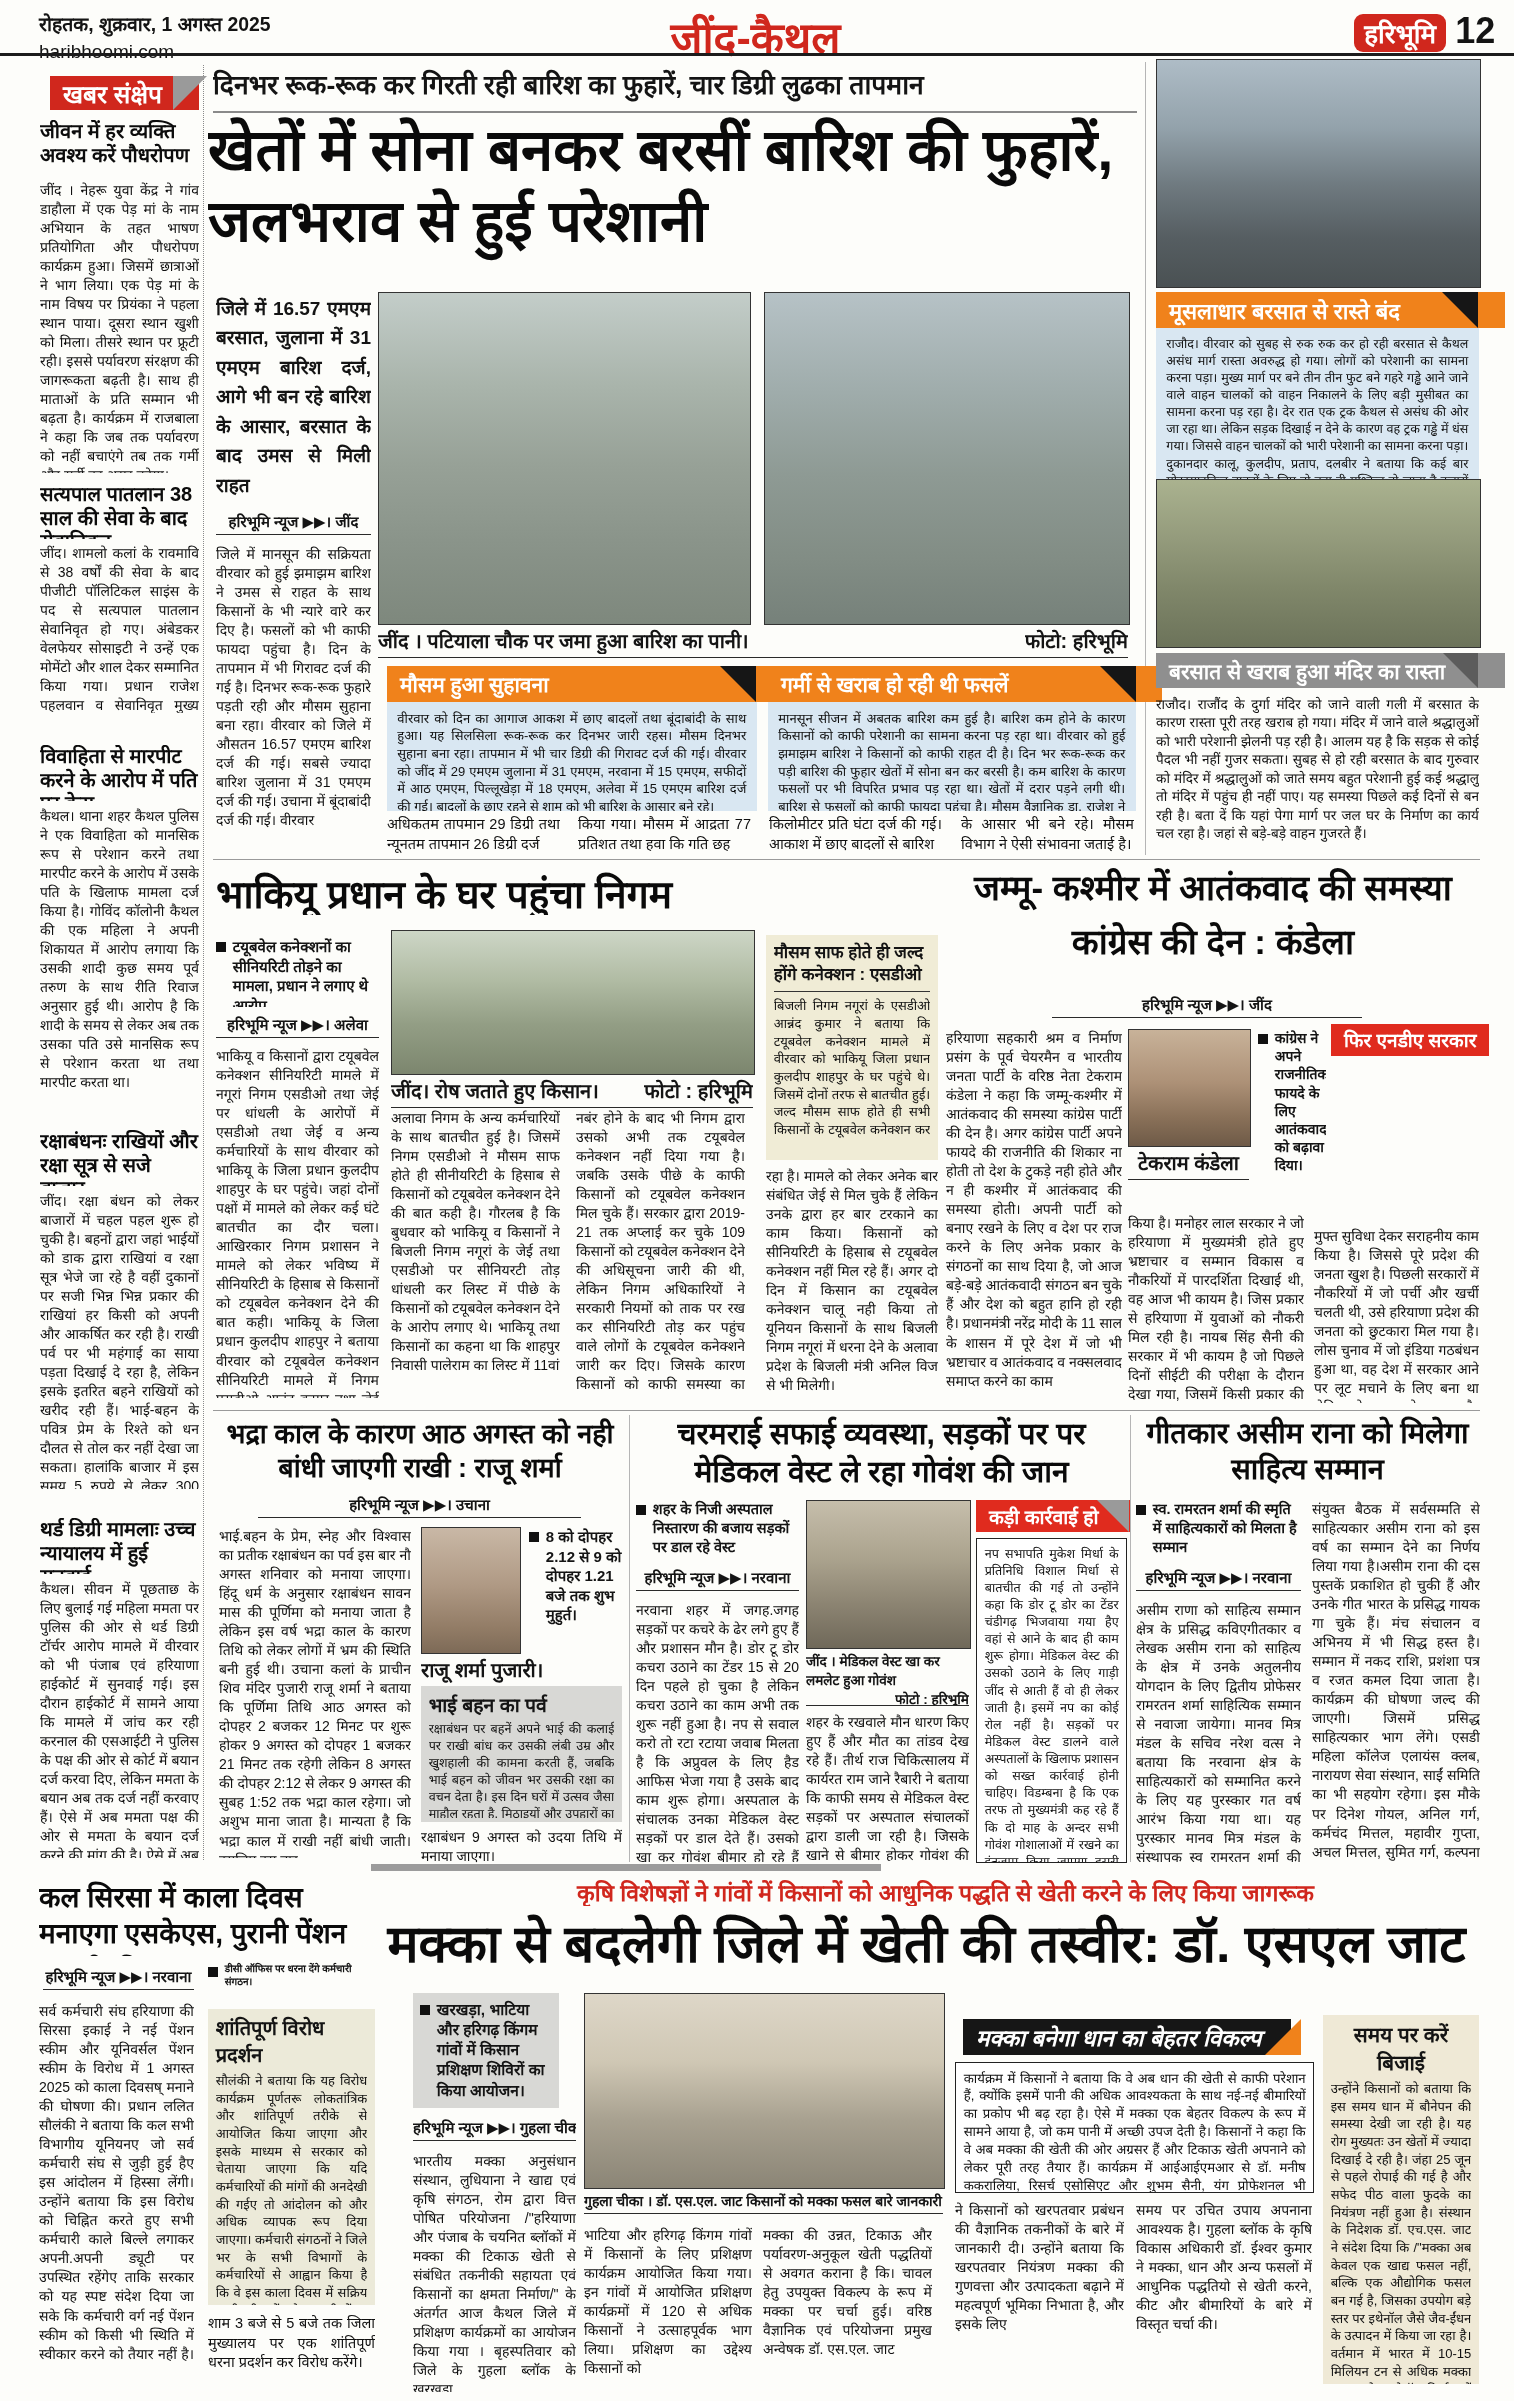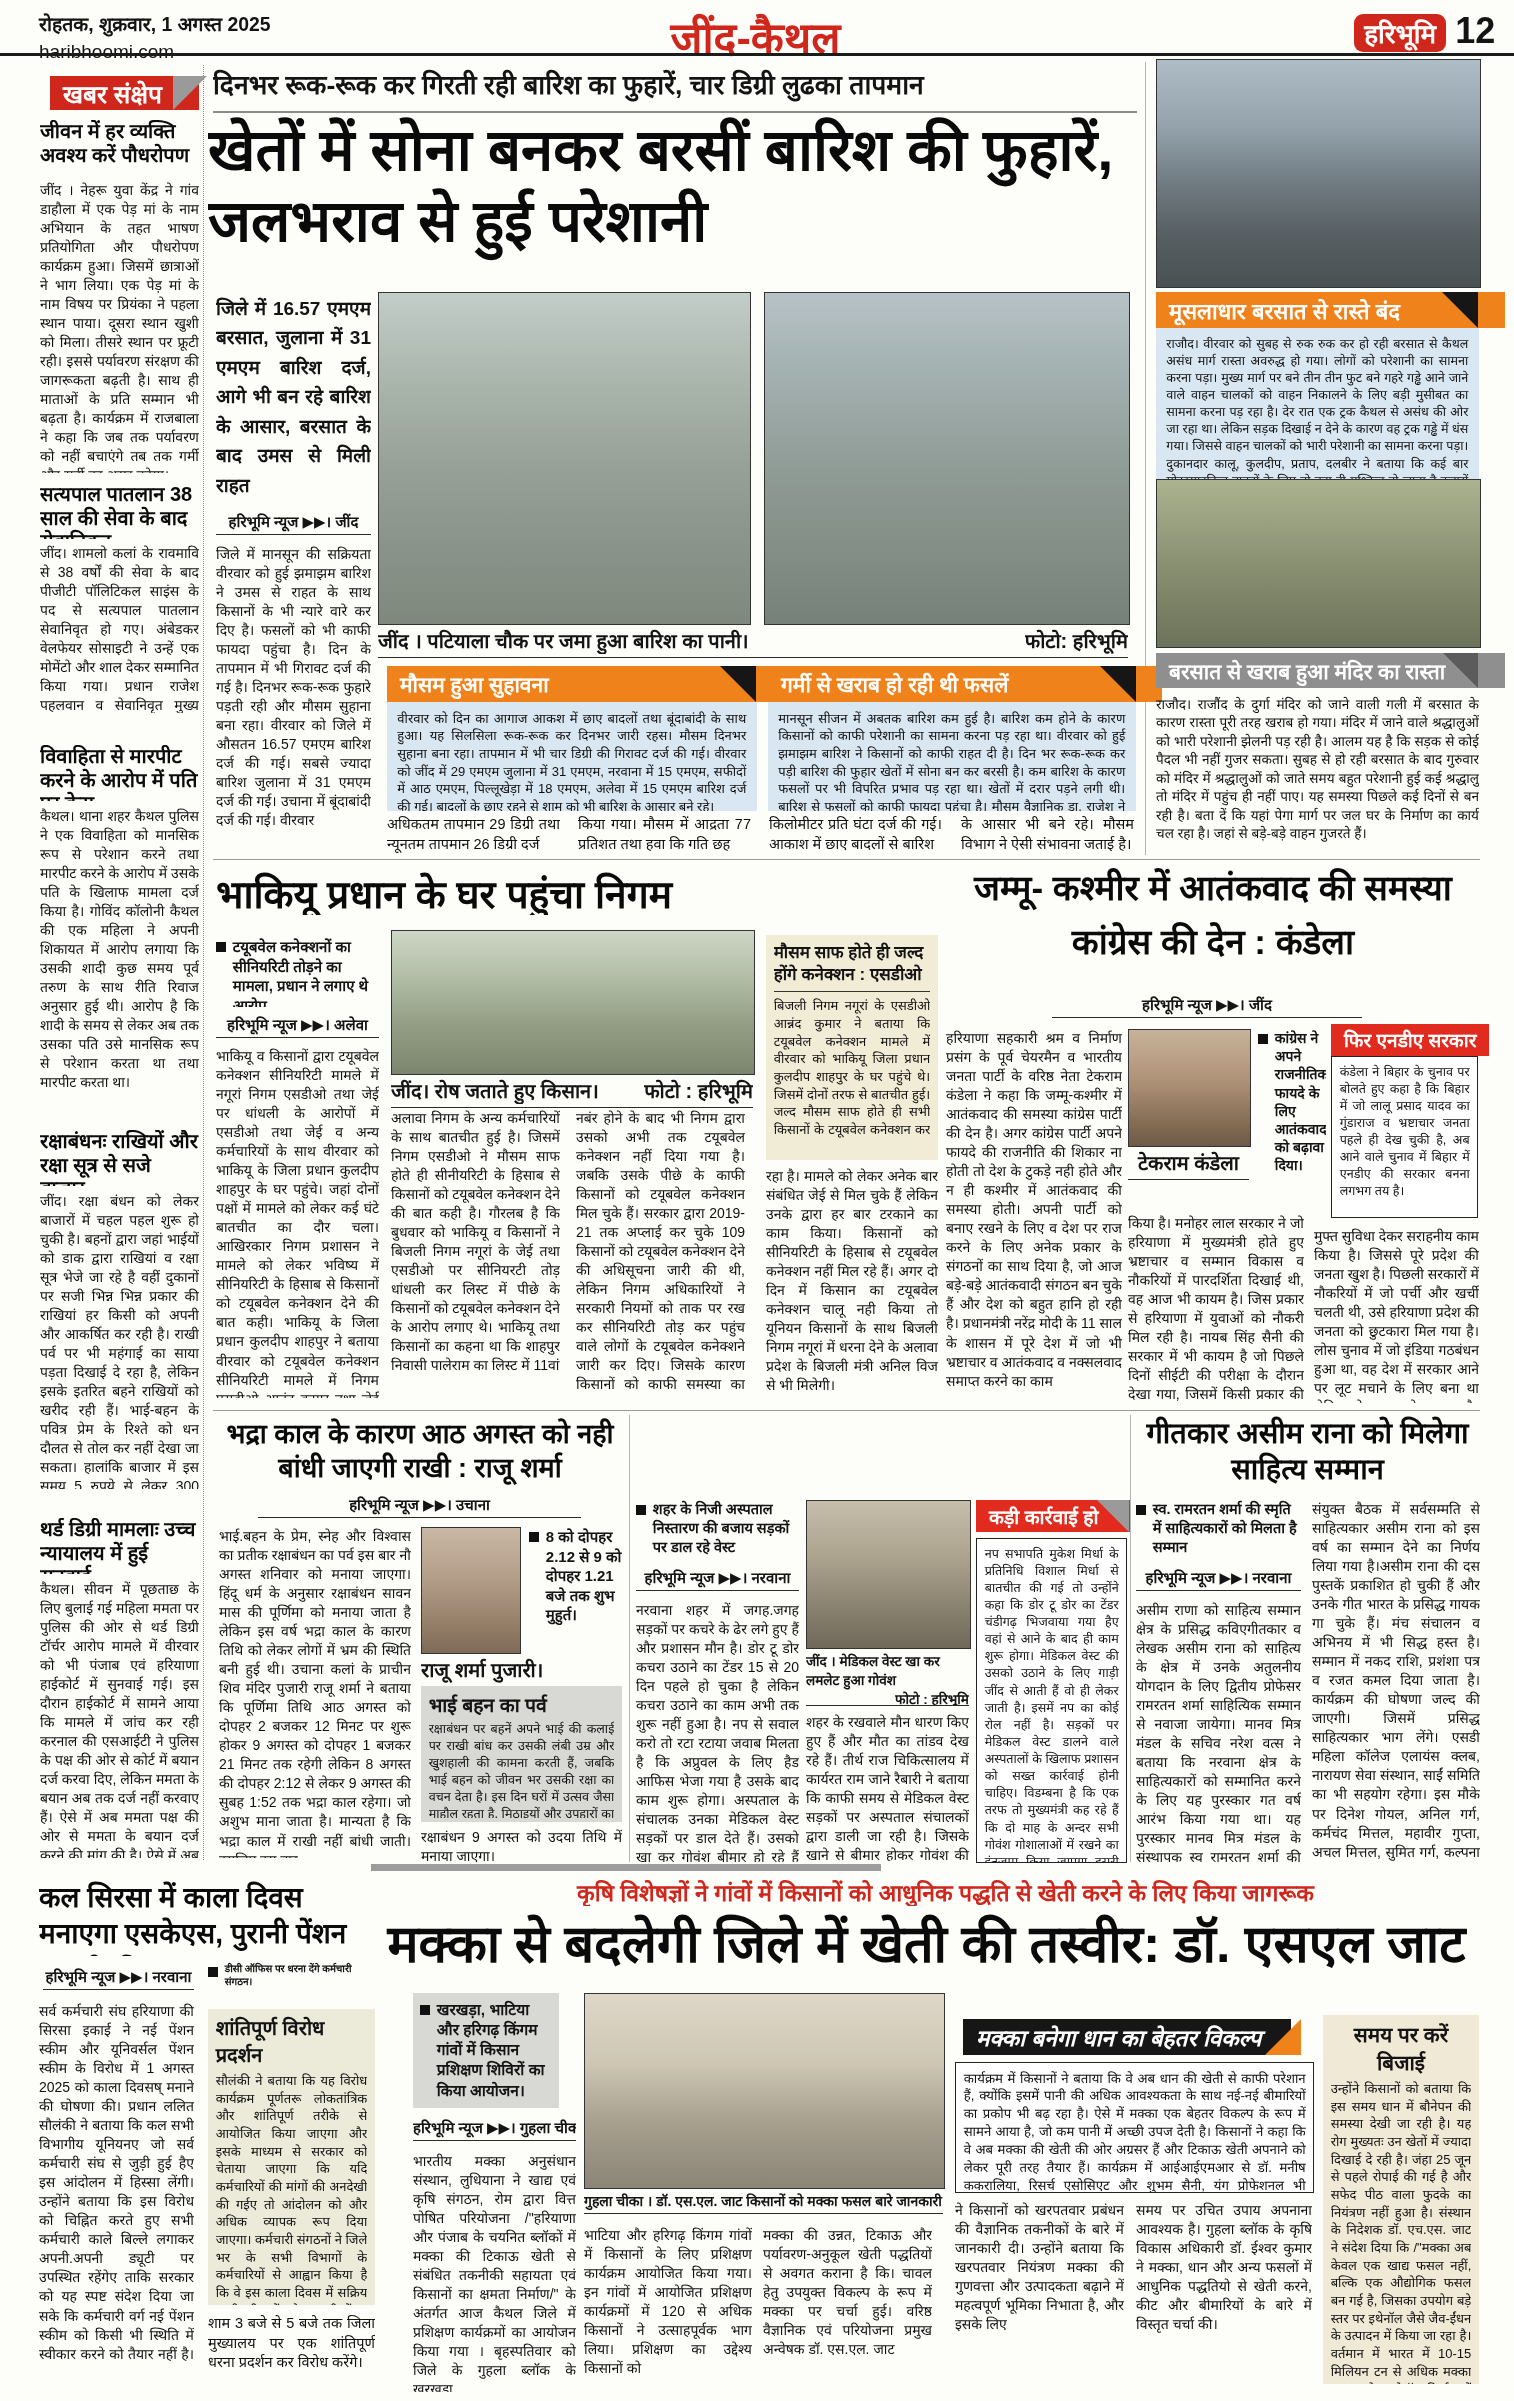--- a/index.html
+++ b/index.html
@@ -151,21 +151,20 @@
   <div class="abs caption ctr" style="left:1128px;top:1149px;width:121px;border-bottom:1.3px solid #2a2a2a;padding-bottom:2.6px;">टेकराम कंडेला</div>
 
   <div class="abs bullet" style="left:1258px;top:1029px;width:68px;height:187px;font-size:14px;">
     <span class="sq"></span>
     <span>कांग्रेस ने अपने राजनीतिक फायदे के लिए आतंकवाद को बढ़ावा दिया।</span>
   </div>
 
   <div class="abs bar bar-red ctr" style="left:1331px;top:1024px;width:148px;height:32px;font-size:19px;justify-content:center;padding:0 5.2px;">
     <span>फिर एनडीए सरकार</span>
   </div>
-  <div class="abs bordered body-txt" style="left:1331px;top:1056px;width:130px;height:147px;font-size:12.6px;">कंडेला ने बिहार के चुनाव पर बोलते हुए कहा है कि बिहार में जो लालू प्रसाद यादव का गुंडाराज व भ्रष्टाचार जनता पहले ही देख चुकी है, अब आने वाले चुनाव में बिहार में एनडीए की सरकार बनना लगभग तय है।</div>
 
   <div class="abs body-txt" style="left:1128px;top:1214px;width:176px;height:188px;">किया है। मनोहर लाल सरकार ने जो हरियाणा में मुख्यमंत्री होते हुए भ्रष्टाचार व सम्मान विकास व नौकरियों में पारदर्शिता दिखाई थी, वह आज भी कायम है। जिस प्रकार से हरियाणा में युवाओं को नौकरी मिल रही है। नायब सिंह सैनी की सरकार में भी कायम है जो पिछले दिनों सीईटी की परीक्षा के दौरान देखा गया, जिसमें किसी प्रकार की कोई धांधली नहीं हुई है और ट्रांसपोर्ट की</div>
   <div class="abs body-txt" style="left:1314px;top:1227px;width:165px;height:176px;">मुफ्त सुविधा देकर सराहनीय काम किया है। जिससे पूरे प्रदेश की जनता खुश है। पिछली सरकारों में नौकरियों में जो पर्ची और खर्ची चलती थी, उसे हरियाणा प्रदेश की जनता को छुटकारा मिल गया है। लोस चुनाव में जो इंडिया गठबंधन हुआ था, वह देश में सरकार आने पर लूट मचाने के लिए बना था लेकिन ऐसा ना हो पाया और गठबंधन विधानसभा चुनाव में पूरी तरह से टूट चुका है।</div>
 
   <div class="abs rule-h" style="left:213px;top:1410px;width:1267px;height:1.3px;background:#9a9a9a;"></div>
 
   <div class="abs headline ctr" style="left:219px;top:1418px;width:402px;height:68px;font-size:27px;line-height:1.25;">भद्रा काल के कारण आठ अगस्त को नही बांधी जाएगी राखी : राजू शर्मा</div>
   <div class="abs byline" style="left:258px;top:1494px;width:323px;">हरिभूमि न्यूज ▶▶। उचाना</div>
   <div class="abs body-txt" style="left:219px;top:1527px;width:192px;height:331px;">भाई.बहन के प्रेम, स्नेह और विश्वास का प्रतीक रक्षाबंधन का पर्व इस बार नौ अगस्त शनिवार को मनाया जाएगा। हिंदू धर्म के अनुसार रक्षाबंधन सावन मास की पूर्णिमा को मनाया जाता है लेकिन इस वर्ष भद्रा काल के कारण तिथि को लेकर लोगों में भ्रम की स्थिति बनी हुई थी। उचाना कलां के प्राचीन शिव मंदिर पुजारी राजू शर्मा ने बताया कि पूर्णिमा तिथि आठ अगस्त को दोपहर 2 बजकर 12 मिनट पर शुरू होकर 9 अगस्त को दोपहर 1 बजकर 21 मिनट तक रहेगी लेकिन 8 अगस्त की दोपहर 2:12 से लेकर 9 अगस्त की सुबह 1:52 तक भद्रा काल रहेगा। जो अशुभ माना जाता है। मान्यता है कि भद्रा काल में राखी नहीं बांधी जाती। इसलिए इस बार</div>
 
@@ -177,20 +176,21 @@
   <div class="abs caption" style="left:421px;top:1656px;width:200px;border-bottom:1.3px solid #2a2a2a;padding-bottom:2.6px;">राजू शर्मा पुजारी।</div>
 
   <div class="abs" style="left:421px;top:1686px;width:201px;height:136px;background:#d8d8d5;padding:5.2px 7.7px;box-sizing:border-box;overflow:hidden;">
     <div class="b" style="font-size:19.4px;">भाई बहन का पर्व</div>
     <div class="body-txt" style="font-size:12.6px;margin-top:2.6px;height:97px;">रक्षाबंधन पर बहनें अपने भाई की कलाई पर राखी बांध कर उसकी लंबी उम्र और खुशहाली की कामना करती हैं, जबकि भाई बहन को जीवन भर उसकी रक्षा का वचन देता है। इस दिन घरों में उत्सव जैसा माहौल रहता है, मिठाइयों और उपहारों का आदान प्रदान होता है। राखी बांधने की थाली में राखी, रोली, चावल, दीपक, मिठाई और नारियल अवश्य शामिल करें।</div>
   </div>
   <div class="abs body-txt" style="left:421px;top:1828px;width:201px;height:36px;font-size:14px;">रक्षाबंधन 9 अगस्त को उदया तिथि में मनाया जाएगा।</div>
 
   <div class="abs rule-sol" style="left:629px;top:1415px;height:447px;width:0;"></div>
 
+  <div class="abs headline ctr" style="left:636px;top:1415px;width:491px;height:76px;font-size:30px;line-height:1.25;">चरमराई सफाई व्यवस्था, सड़कों पर पर मेडिकल वेस्ट ले रहा गोवंश की जान</div>
   <div class="abs bullet" style="left:636px;top:1500px;width:163px;height:59px;font-size:14.5px;">
     <span class="sq"></span>
     <span>शहर के निजी अस्पताल निस्तारण की बजाय सड़कों पर डाल रहे वेस्ट</span>
   </div>
   <div class="abs byline" style="left:636px;top:1567px;width:163px;">हरिभूमि न्यूज ▶▶। नरवाना</div>
   <div class="abs body-txt" style="left:636px;top:1601px;width:163px;height:261px;">नरवाना शहर में जगह.जगह सड़कों पर कचरे के ढेर लगे हुए हैं और प्रशासन मौन है। डोर टू डोर कचरा उठाने का टेंडर 15 से 20 दिन पहले हो चुका है लेकिन कचरा उठाने का काम अभी तक शुरू नहीं हुआ है। नप से सवाल करो तो रटा रटाया जवाब मिलता है कि अप्रुवल के लिए हैड आफिस भेजा गया है उसके बाद काम शुरू होगा। अस्पताल के संचालक उनका मेडिकल वेस्ट सड़कों पर डाल देते हैं। उसको खा कर गोवंश बीमार हो रहे हैं और मर भी रहे हैं। लेकिन</div>
 
   <div class="abs ph" style="left:806px;top:1500px;width:163px;height:147px;background:linear-gradient(180deg,#c6beab 0%,#aaa28d 40%,#8c8472 70%,#6f6859 100%);"></div>
   <div class="abs ov" style="left:806px;top:1651px;width:163px;height:54px;border-bottom:1.3px solid #2a2a2a;">
     <span class="caption" style="font-size:13.6px;">जींद । मेडिकल वेस्ट खा कर लमलेट हुआ गोवंश</span>

